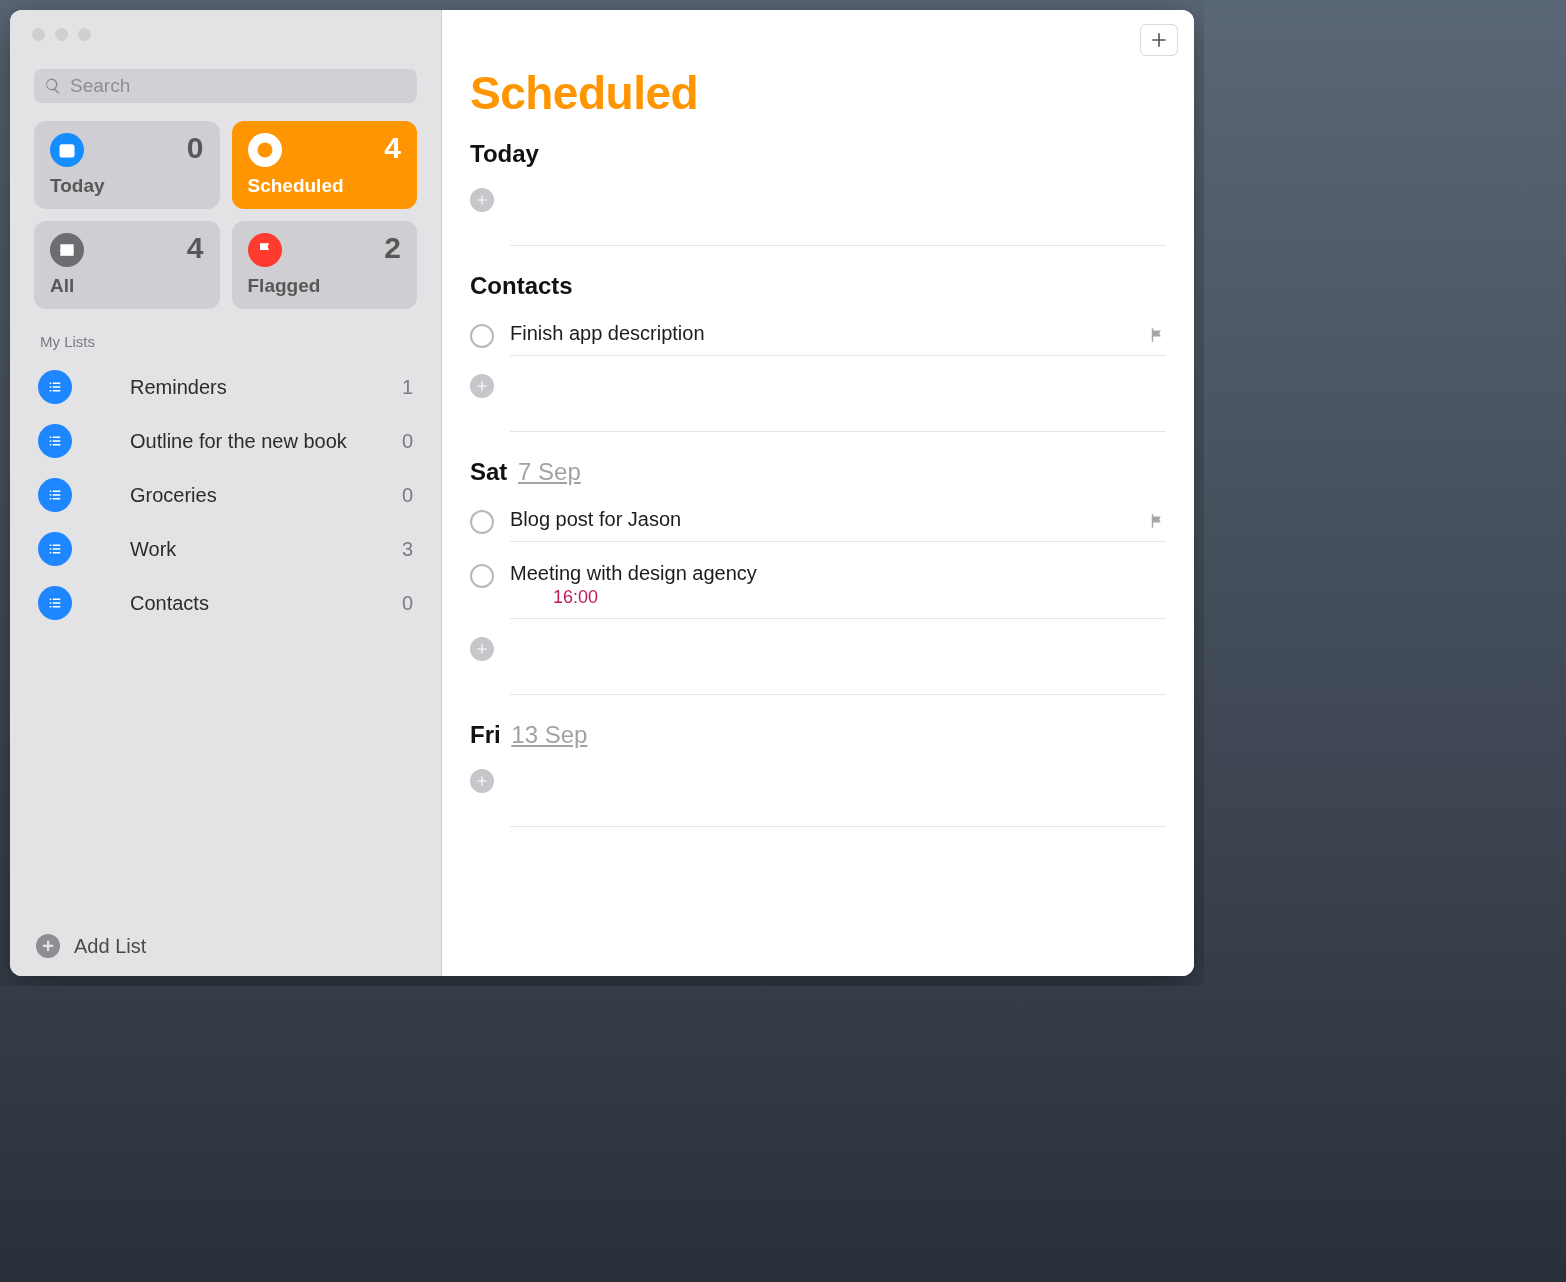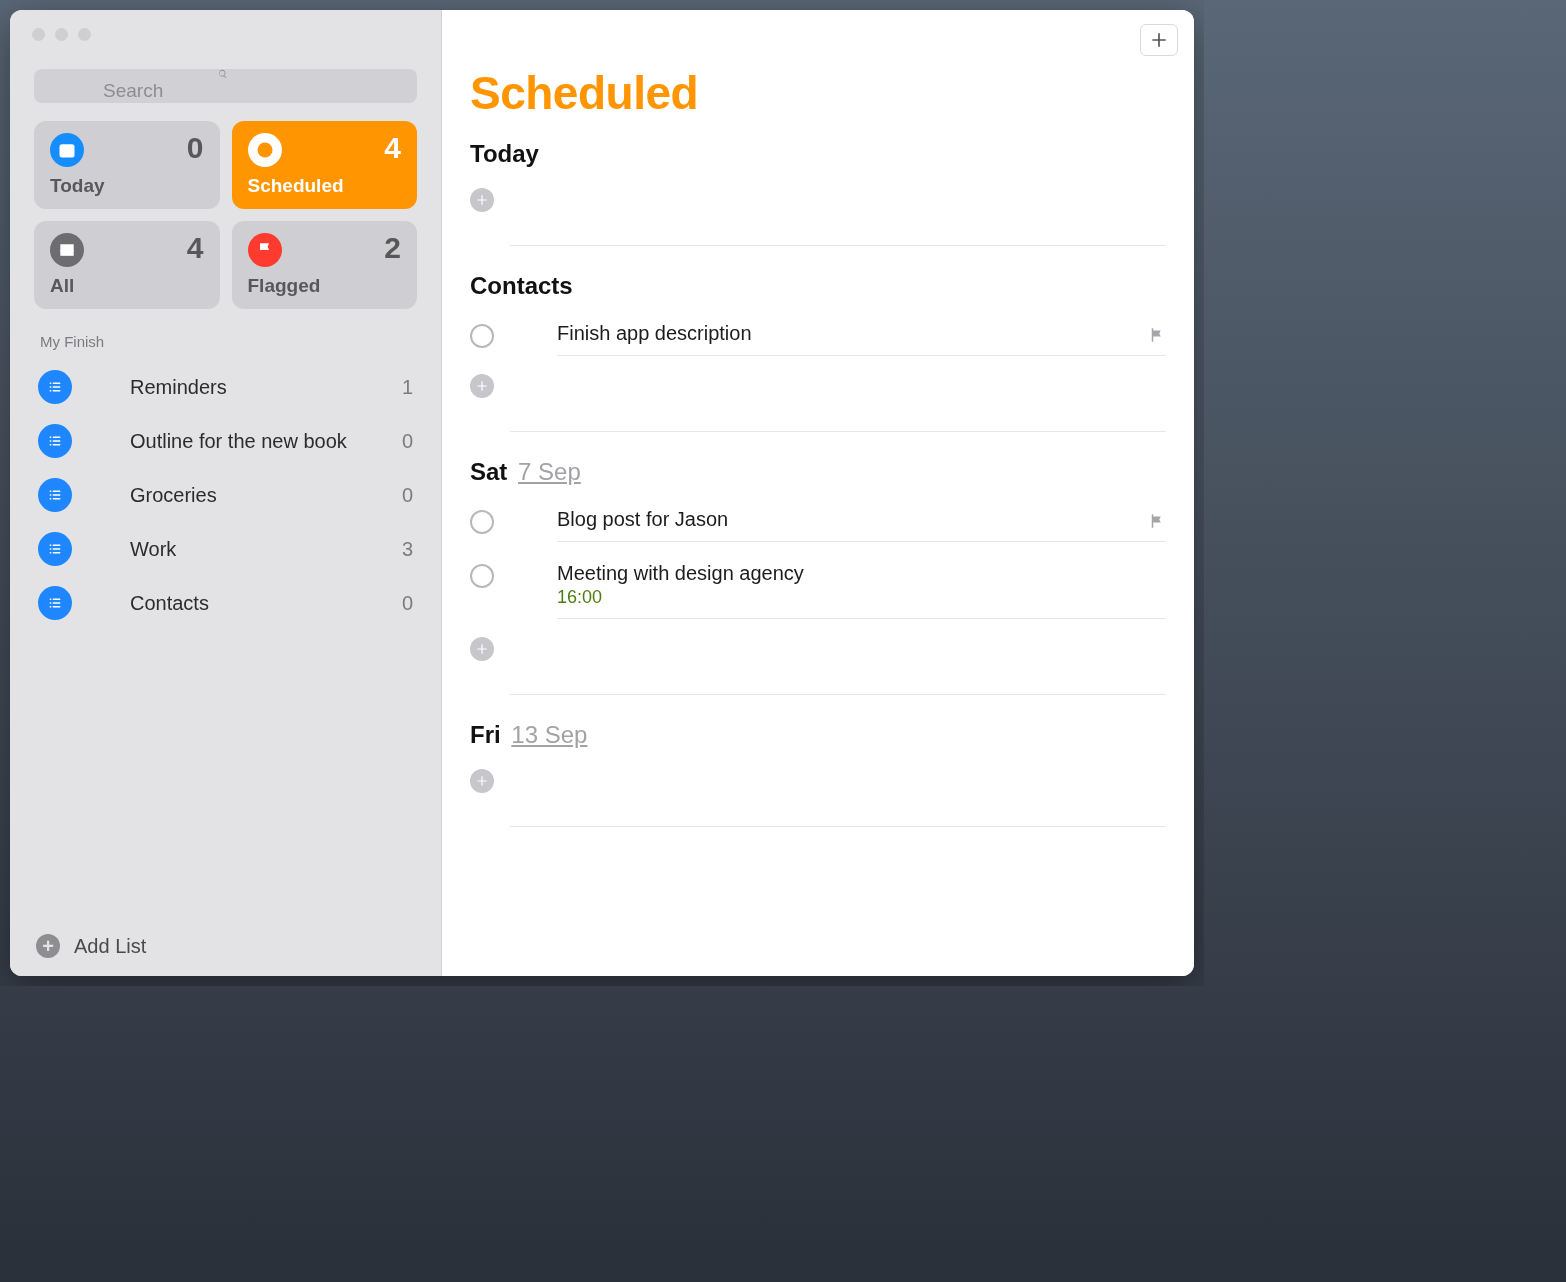--- a/index.html
+++ b/index.html
@@ -30,21 +30,20 @@
   .traffic-lights span { width:13px; height:13px; border-radius:50%; background:#cfcfcf; display:inline-block;}
   .search {
     margin:28px 24px 18px 24px;
     height:34px;
     background:#d1d0d4;
     border-radius:8px;
     display:flex; align-items:center;
     padding:0 10px;
     color:#8e8e92;
     font-size:19px;
-    flex-direction:column;
   }
   .search svg { width:18px; height:18px; margin-right:6px; fill:#8e8e92;}
   .search input {
     border:none; background:transparent; outline:none;
     font-size:19px; color:#333; flex:1;
   }
   .search input::placeholder { color:#8e8e92; }
   .smart-grid {
     display:grid;
     grid-template-columns:1fr 1fr;
@@ -136,38 +135,37 @@
     margin-bottom:18px;
   }
   .completed-row .txt { font-size:20px; color:#323234;}
   .completed-row .show { font-size:20px; color:#ff9500; cursor:pointer;}
   .section { margin-bottom:26px;}
   .section-head { font-size:24px; font-weight:800; color:#111; margin-bottom:12px;}
   .section-head .sub { font-weight:500; color:#a2a2a6; margin-left:4px;text-decoration:underline;}
   .item {
     display:flex; align-items:flex-start;
     padding:10px 0;
-    gap:47px;
   }
   .item .content-wrap {
     flex:1;
     margin-left:16px;
     padding-bottom:10px;
     border-bottom:1px solid #e6e6e8;
     display:flex;
   }
   .item .content { flex:1; }
   .check {
     width:24px; height:24px; flex:0 0 24px;
     border:2px solid #b8b8bc; border-radius:50%;
     margin-top:2px;
     cursor:pointer;
   }
   .item .title-line { font-size:20px; color:#1c1c1e;}
-  .item .time { font-size:18px; color:#4d7c0f; margin-top:2px;}
+  .item .time { font-size:18px; color:#be185d; margin-top:2px;margin-left:43px;}
   .flag { width:18px; height:18px; fill:#a6a6aa; margin-left:10px; margin-top:4px;}
   .add-item {
     display:flex; align-items:center;
     padding:8px 0 10px 0;
   }
   .add-item .plus-circ {
     width:24px; height:24px; border-radius:50%;
     background:#c7c7cb;
     display:flex; align-items:center; justify-content:center;
     cursor:pointer;
@@ -229,21 +227,21 @@
         <div class="icon">
           <svg viewBox="0 0 24 24">
               <path d="M6 3v18M6 4h11l-2 4 2 4H6"></path>
             </svg>
         </div>
         <span class="count">2</span>
         <div class="label">Flagged</div>
       </div>
     </div>
 
-    <div class="section-title">My Finish</div>
+    <div class="section-title">My Lists</div>
 
     <div class="lists" id="lists-container">
         <div class="list-row">
           <span class="bullet">
             <svg viewBox="0 0 24 24">
               <path d="M5 6h2v2H5zM9 6h10v2H9zM5 11h2v2H5zM9 11h10v2H9zM5 16h2v2H5zM9 16h10v2H9z"></path>
             </svg>
           </span>
           <span class="name">Reminders</span>
           <span class="cnt">1</span>

